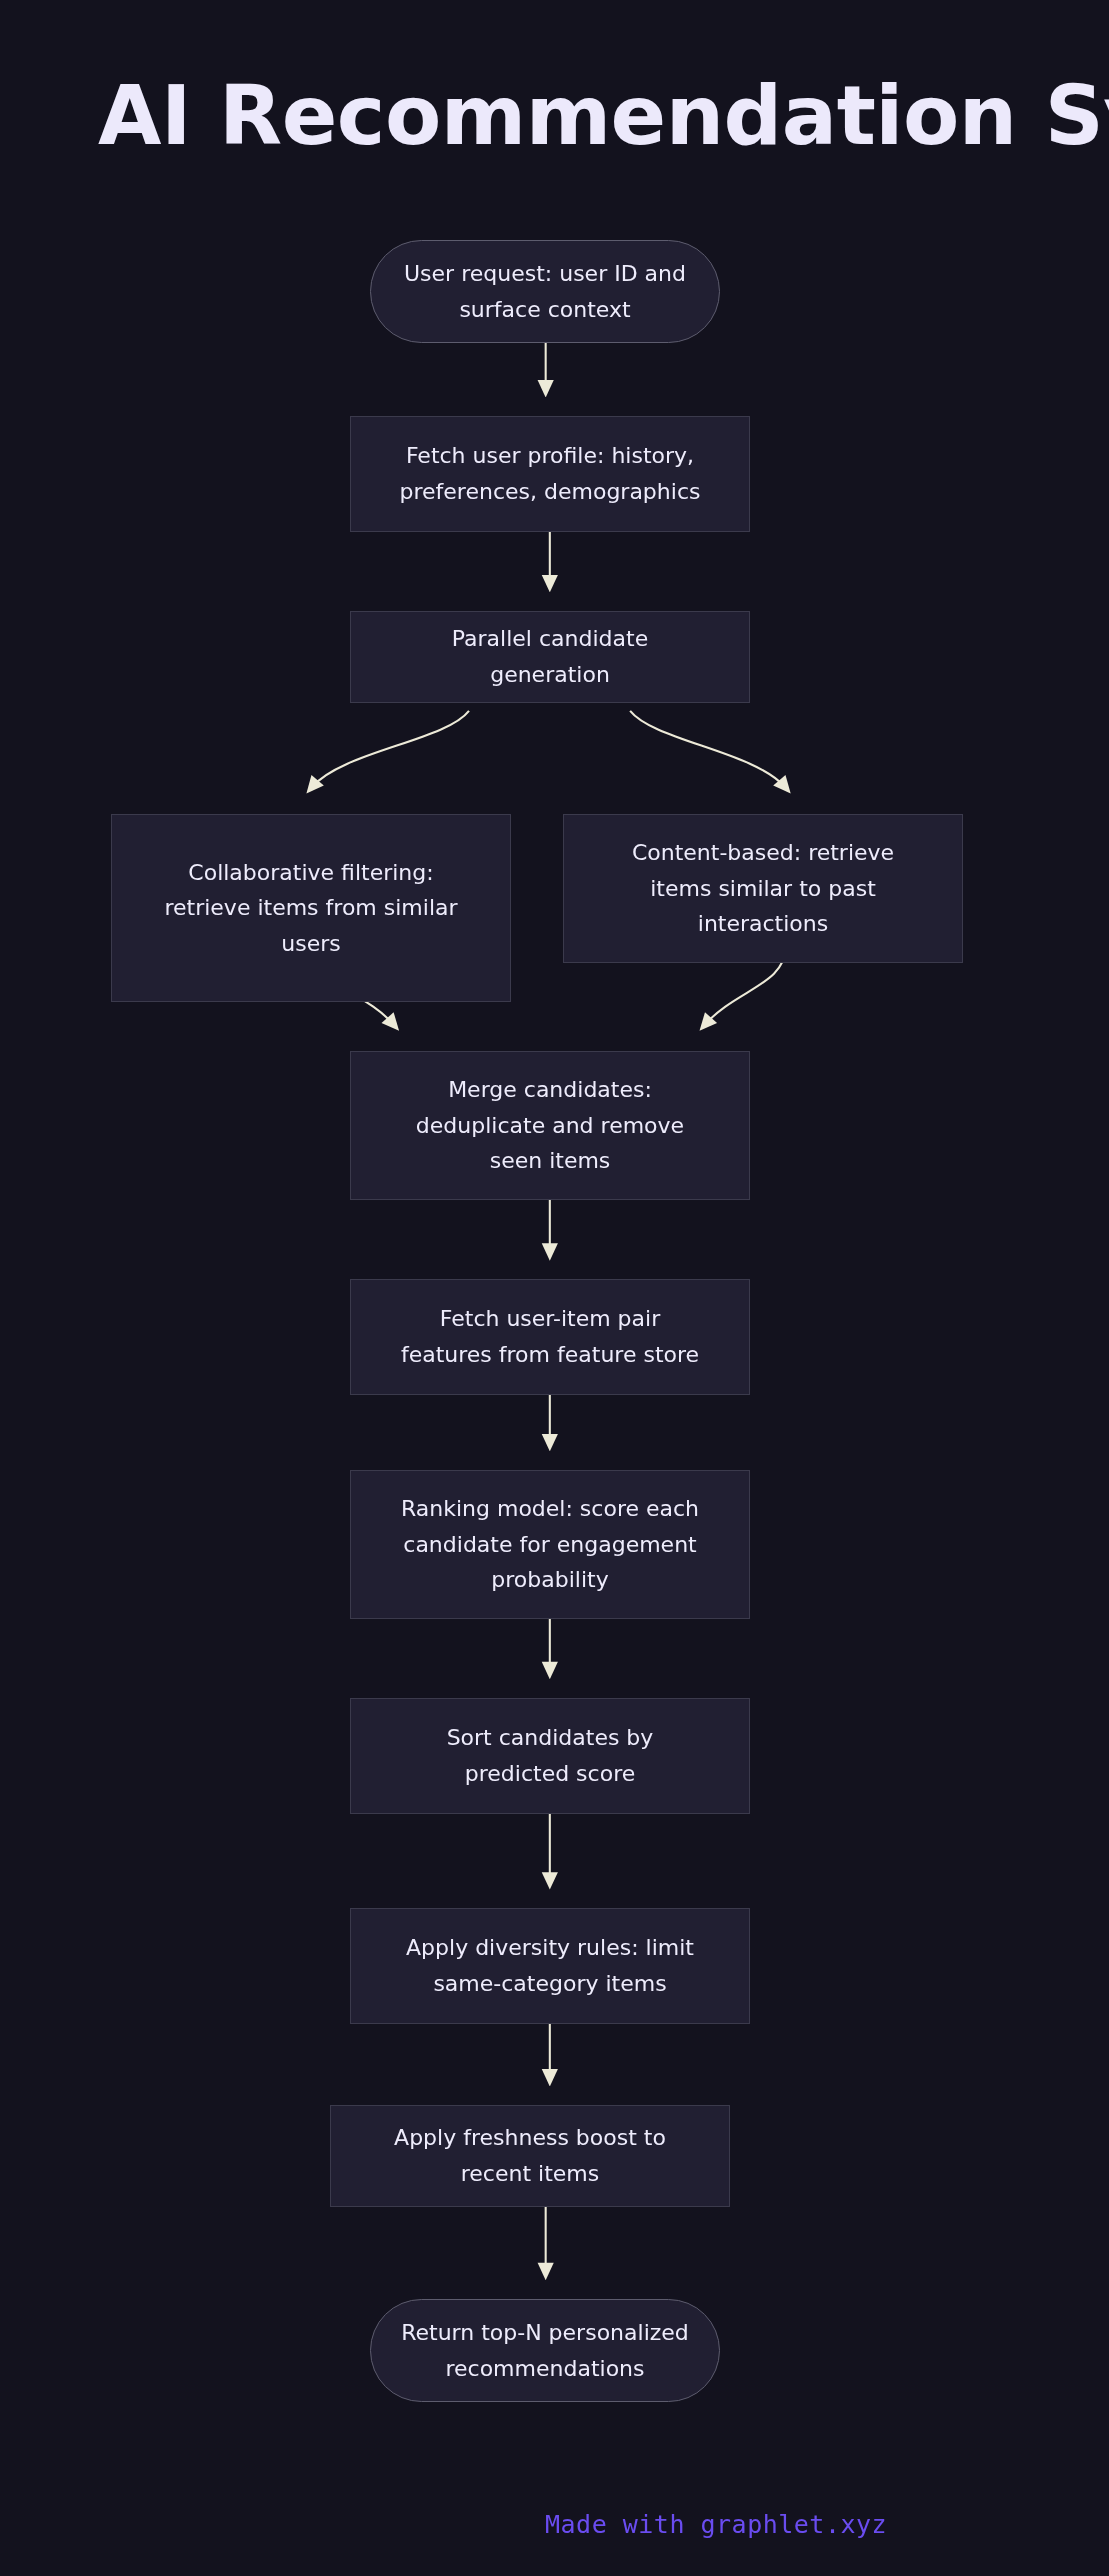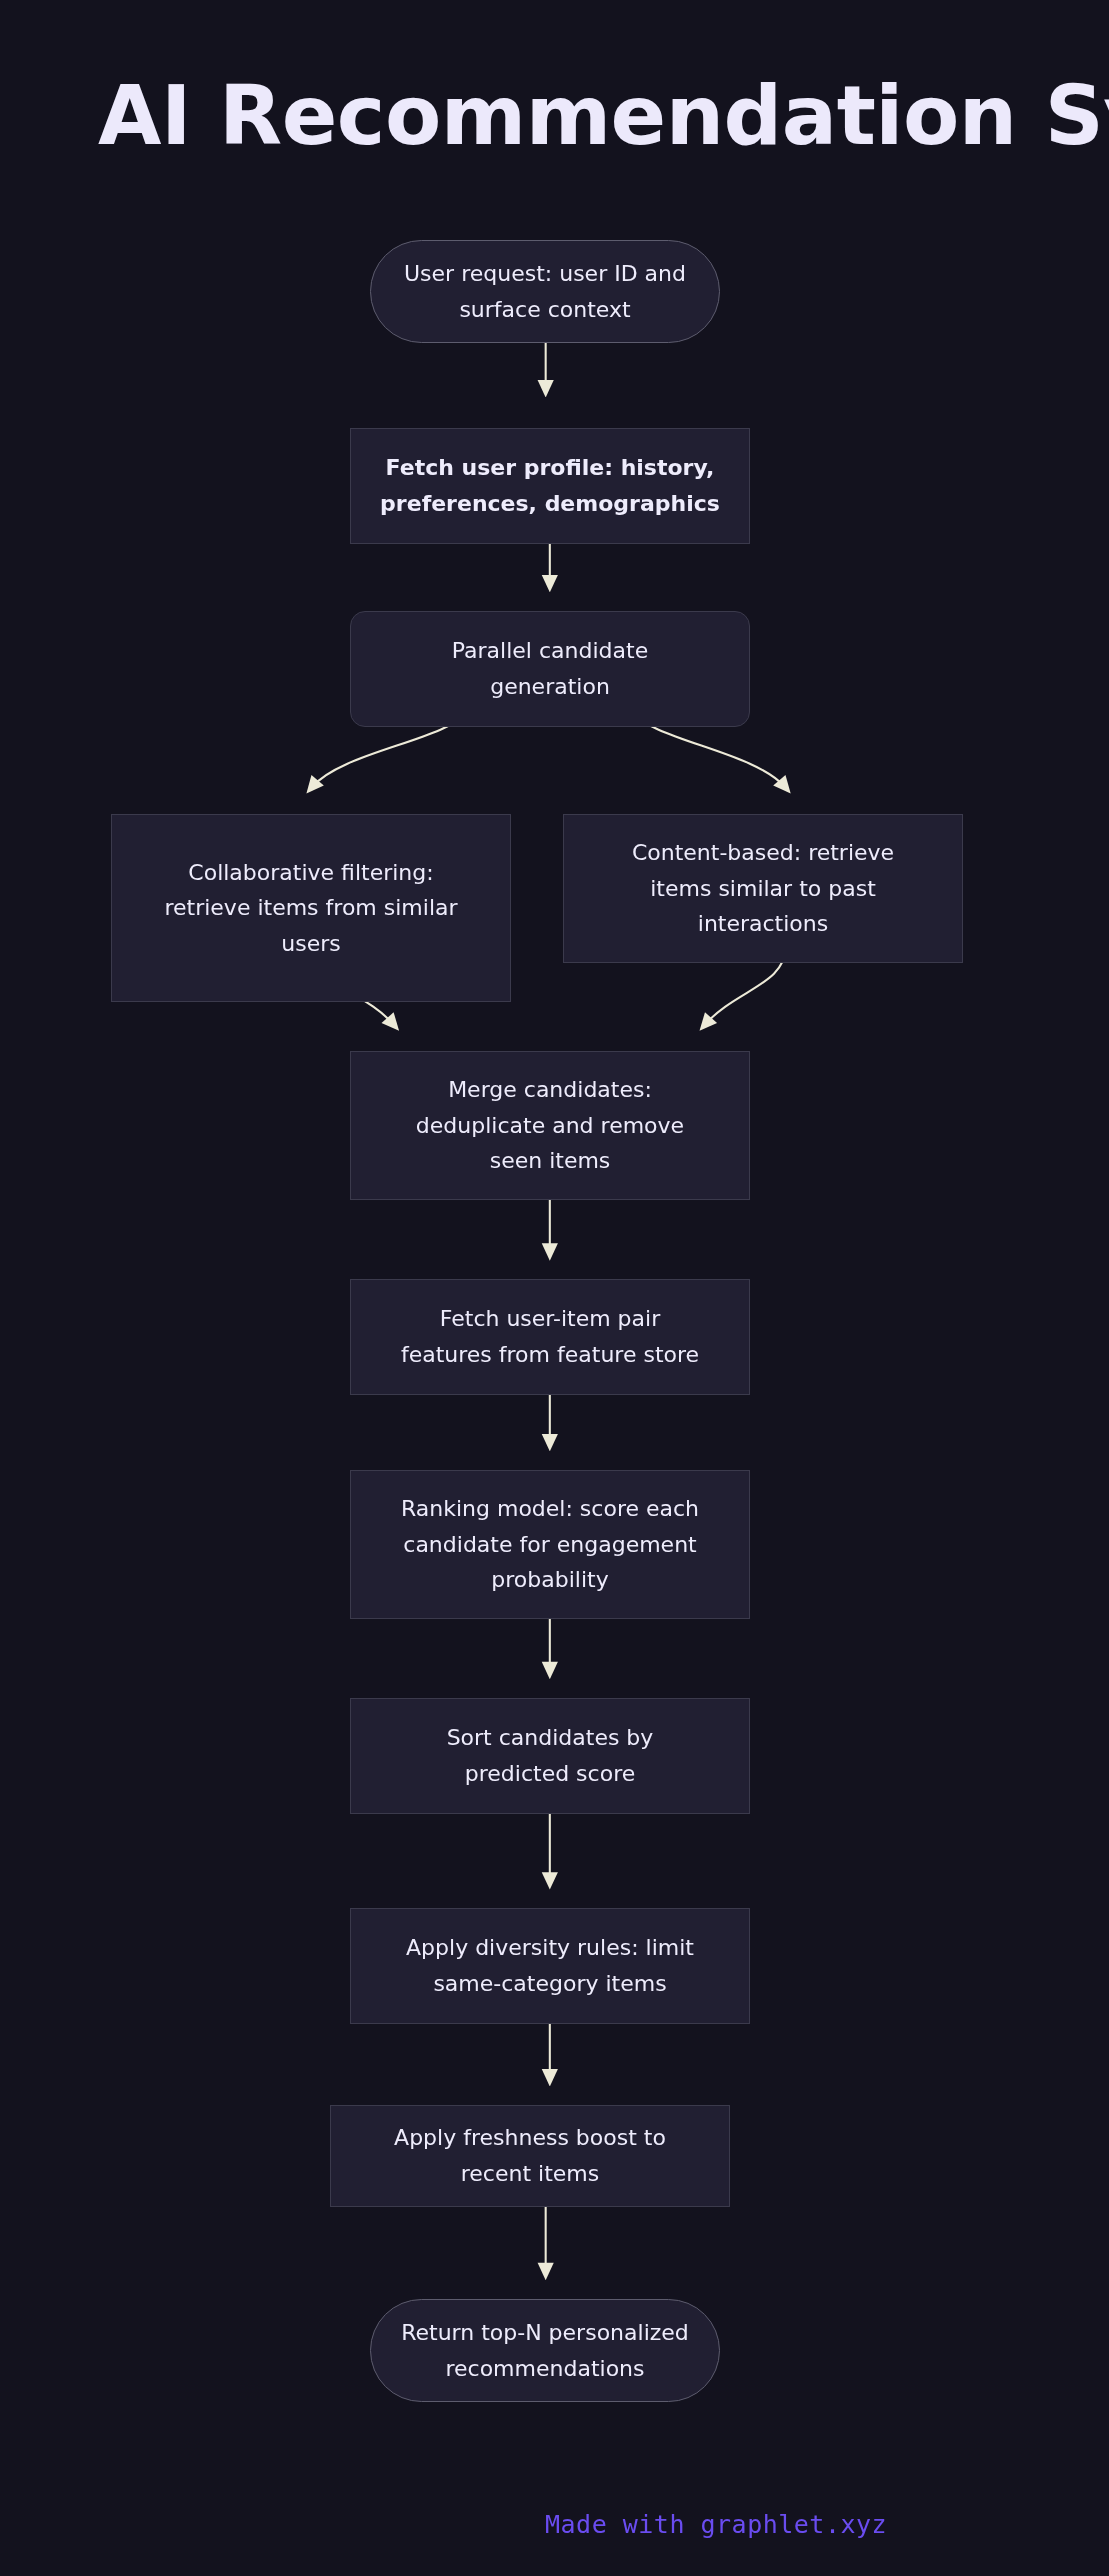--- a/index.html
+++ b/index.html
@@ -97,26 +97,26 @@
       <path d="M1061,3876 L1061,4012"></path>
       <path d="M1053,4256 L1053,4386"></path>
     </g>
   </svg>
 
   <div class="node terminal" style="left:370px; top:224px; width:350px; height:103px;">
     <span class="label">User request: user ID and
 surface context</span>
   </div>
 
-  <div class="node" style="left:350px; top:412px; width:400px; height:116px;font-weight:bold;">
+  <div class="node" style="left:350px; top:400px; width:400px; height:116px;">
     <span class="label">Fetch user profile: history,
 preferences, demographics</span>
   </div>
 
-  <div class="node" style="left:350px; top:595px; width:400px; height:116px;border-radius:15px;">
+  <div class="node" style="left:350px; top:595px; width:400px; height:92px;">
     <span class="label">Parallel candidate
 generation</span>
   </div>
 
   <div class="node" style="left:111px; top:798px; width:400px; height:188px;">
     <span class="label">Collaborative filtering:
 retrieve items from similar
 users</span>
   </div>
 

